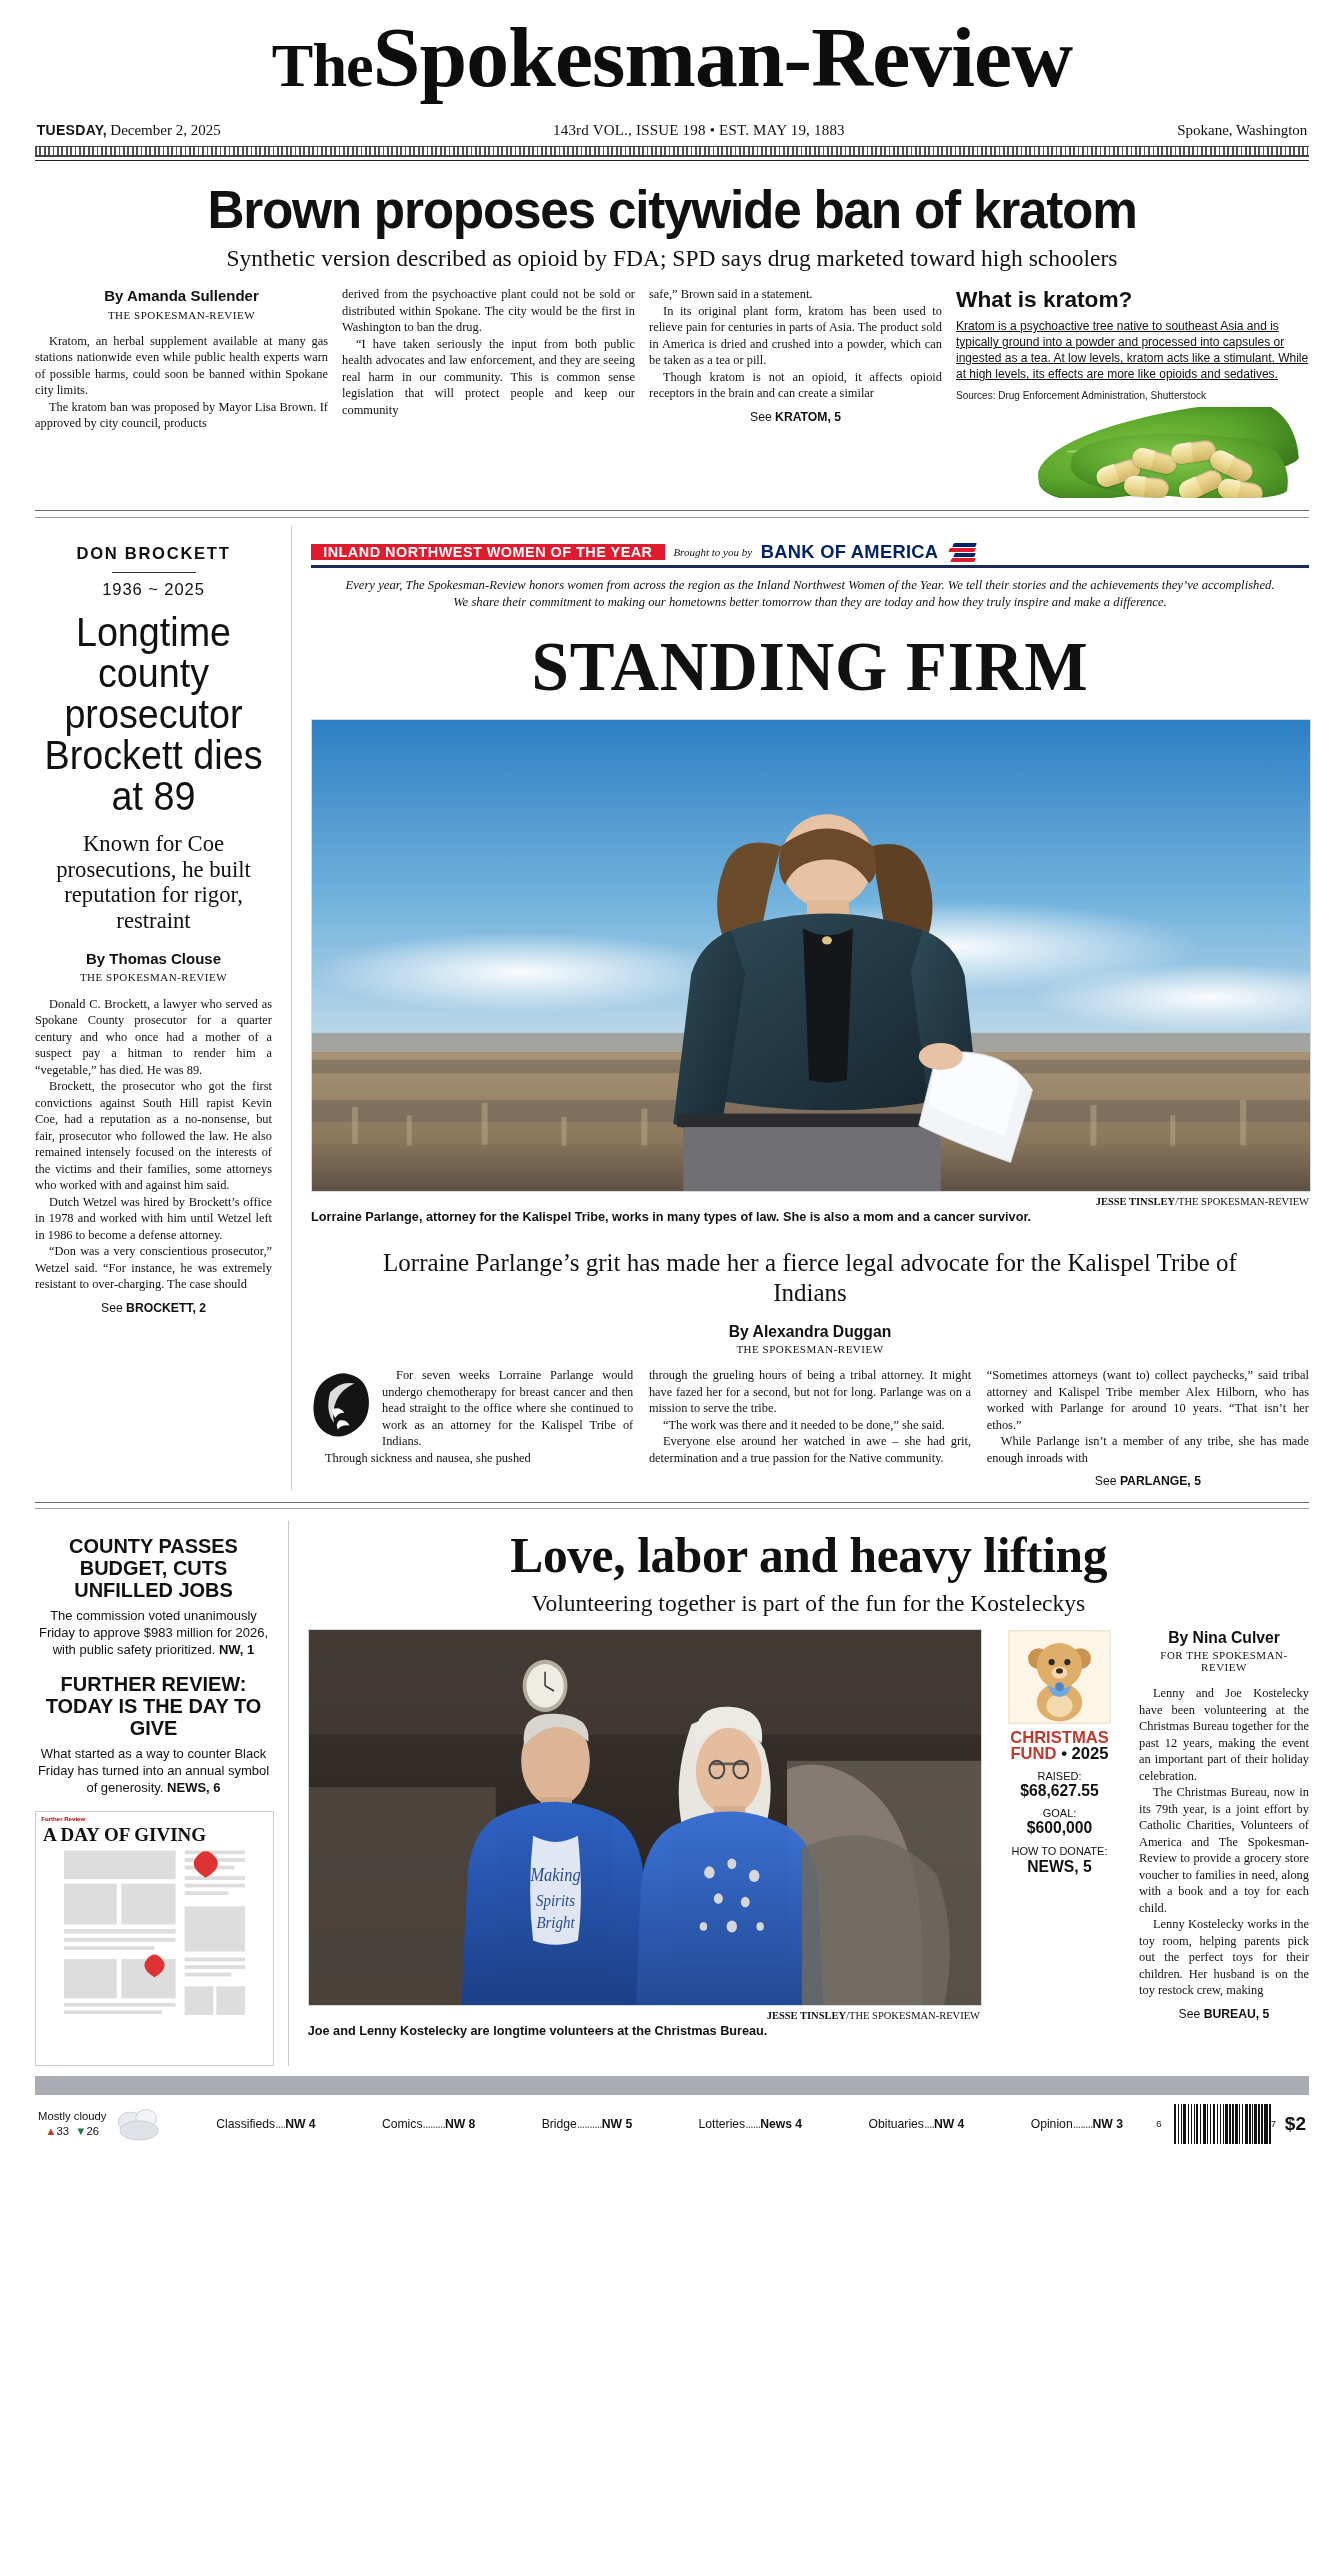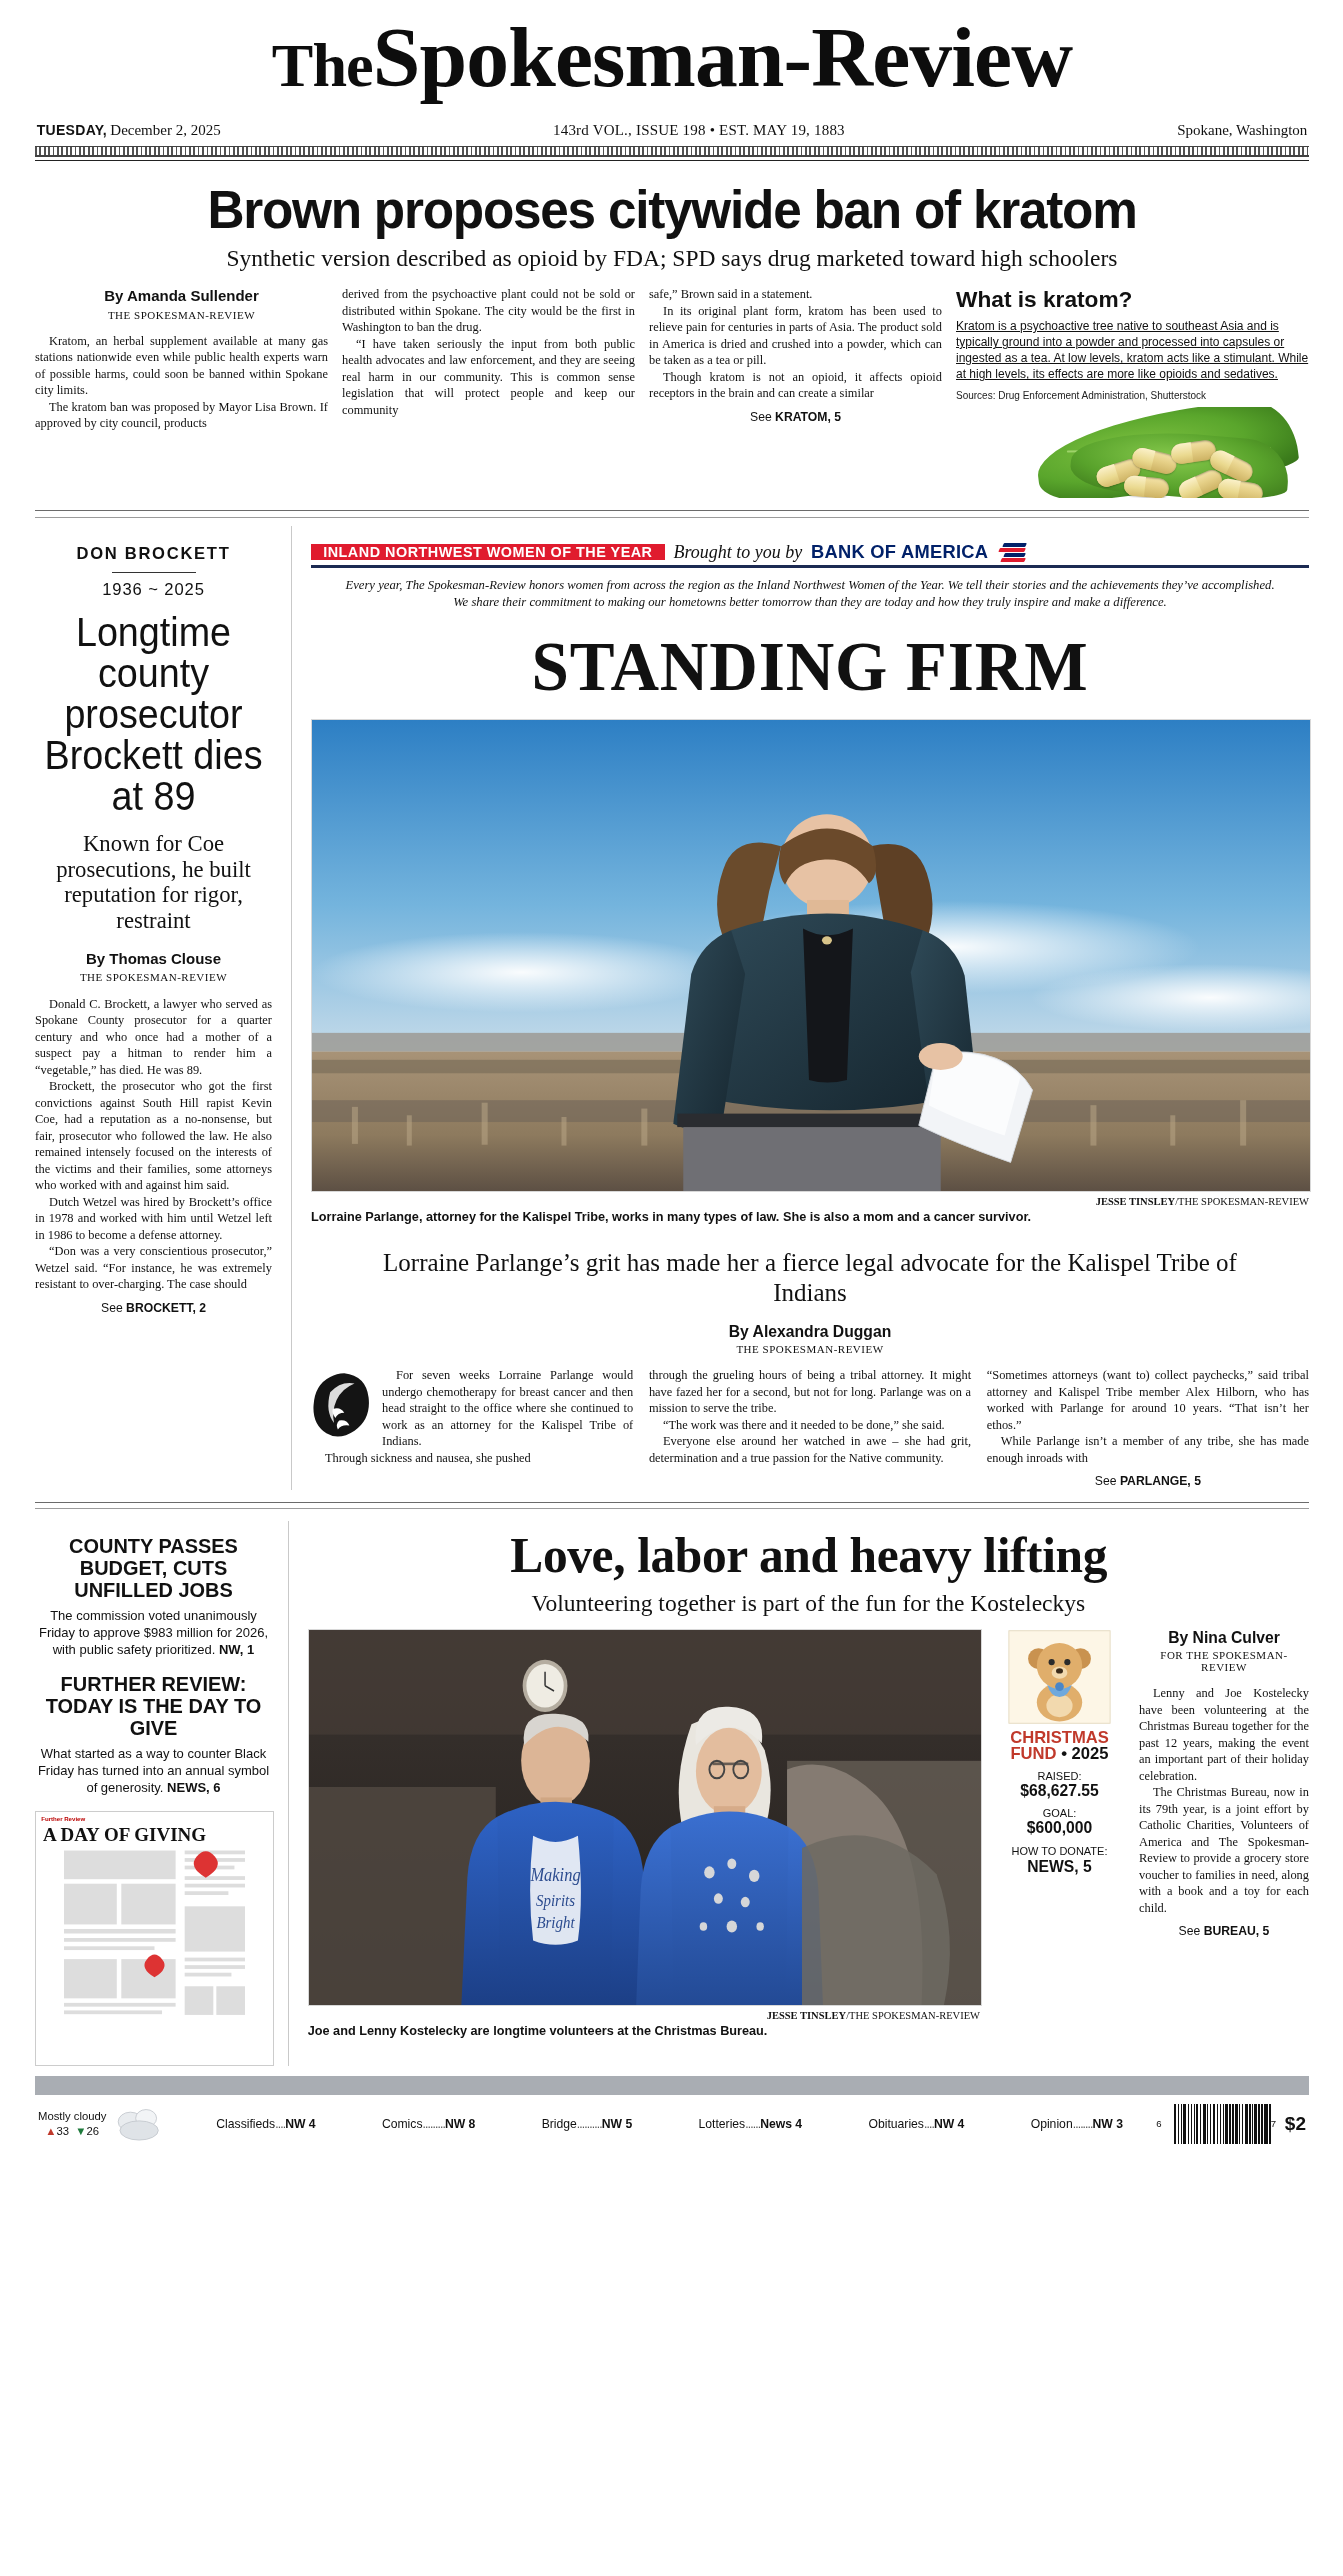--- a/index.html
+++ b/index.html
@@ -86,21 +86,21 @@
   .obit-name{font-family:"Liberation Sans",sans-serif;font-weight:bold;font-size:16.6px;letter-spacing:1.7px;text-align:center;margin:17.4px 0 0 0;}
   .obit-sep{width:84px;height:0.9px;background:#333;margin:8.7px auto 7px auto;}
   .obit-years{font-family:"Liberation Sans",sans-serif;font-size:16.6px;letter-spacing:0.9px;text-align:center;margin:0 0 12.2px 0;}
   .obit-head{font-family:"Liberation Sans",sans-serif;font-weight:normal;font-size:41px;line-height:1.0;text-align:center;margin:0 0 14px 0;transform:scaleX(.92);}
   .obit-deck{font-family:"Liberation Serif",serif;font-size:22.7px;line-height:1.12;text-align:center;margin:0 0 15.7px 0;}
 
   
   .woty{display:flex;align-items:center;height:26px;margin-top:13px;}
   .woty .tag{background:#e01b2e;color:#fff;font-family:"Liberation Sans",sans-serif;font-weight:bold;
     font-size:14.4px;letter-spacing:0.5px;display:flex;align-items:center;padding:0 12.2px;}
-  .woty .brought{font-family:"Liberation Serif",serif;font-style:italic;font-size:18px;display:flex;align-items:center;padding:0 8.7px;}
+  .woty .brought{font-family:"Liberation Serif",serif;font-style:italic;font-size:11px;display:flex;align-items:center;padding:0 8.7px;}
   .woty .boa{font-family:"Liberation Sans",sans-serif;font-weight:bold;font-size:18.3px;letter-spacing:0.3px;color:#012169;display:flex;align-items:center;}
   .woty .flag{width:30px;height:21px;margin-left:7px;position:relative;align-self:center;}
   .woty .flag span{position:absolute;right:0;height:4.4px;border-radius:0.9px;transform:skewX(-22deg);}
   .woty-underline{height:2.6px;background:#1b2a52;margin-top:0;}
   .woty-blurb{font-family:"Liberation Serif",serif;font-style:italic;font-size:12.7px;line-height:1.35;text-align:center;margin:8.7px 31px 0 31px;}
 
   .standing{font-family:"Liberation Serif",serif;font-weight:bold;font-size:70px;letter-spacing:0.9px;text-align:center;margin:15.7px 0 12.2px 0;transform:scaleX(.96);}
 
   .photo-wrap{position:relative;}
   .photo{width:100%;height:471px;position:relative;overflow:hidden;border:0.9px solid #d8d8d8;}
@@ -521,20 +521,21 @@
             <div class="fund-how">HOW TO DONATE:</div>
             <div class="fund-val">NEWS, 5</div>
           </div>
 
           <div style="flex:0 0 170px">
             <div class="by2">By Nina Culver</div>
             <div class="by2sub">FOR THE SPOKESMAN-REVIEW</div>
             <div class="col">
               <p>Lenny and Joe Kostelecky have been volunteering at the Christmas Bureau together for the past 12 years, making the event an important part of their holiday celebration.</p>
               <p>The Christmas Bureau, now in its 79th year, is a joint effort by Catholic Charities, Volunteers of America and The Spokesman-Review to provide a grocery store voucher to families in need, along with a book and a toy for each child.</p>
+              <p>Lenny Kostelecky works in the toy room, helping parents pick out the perfect toys for their children. Her husband is on the toy restock crew, making</p>
               <div class="jump">
                 <span>See</span>
                 <b>BUREAU, 5</b>
               </div>
             </div>
           </div>
         </div>
       </div>
     </div>
   </div>

